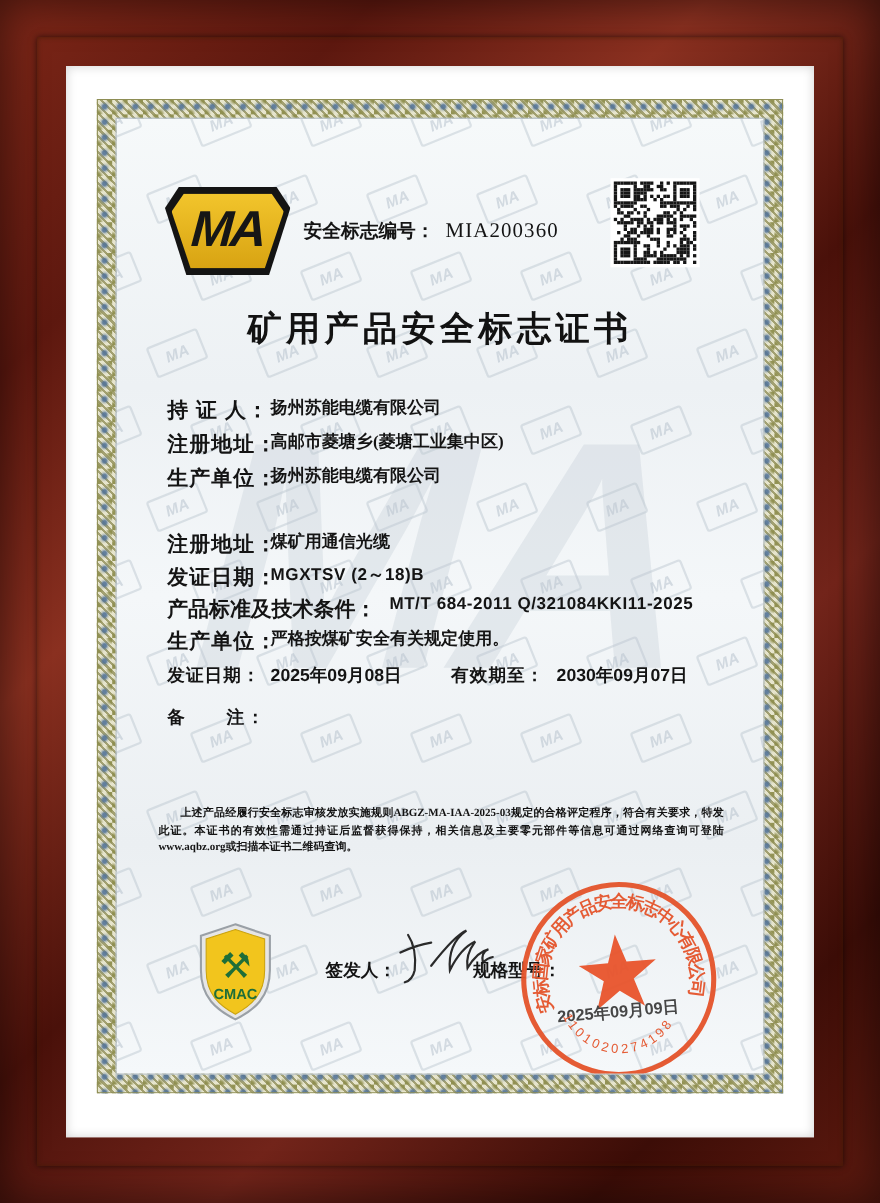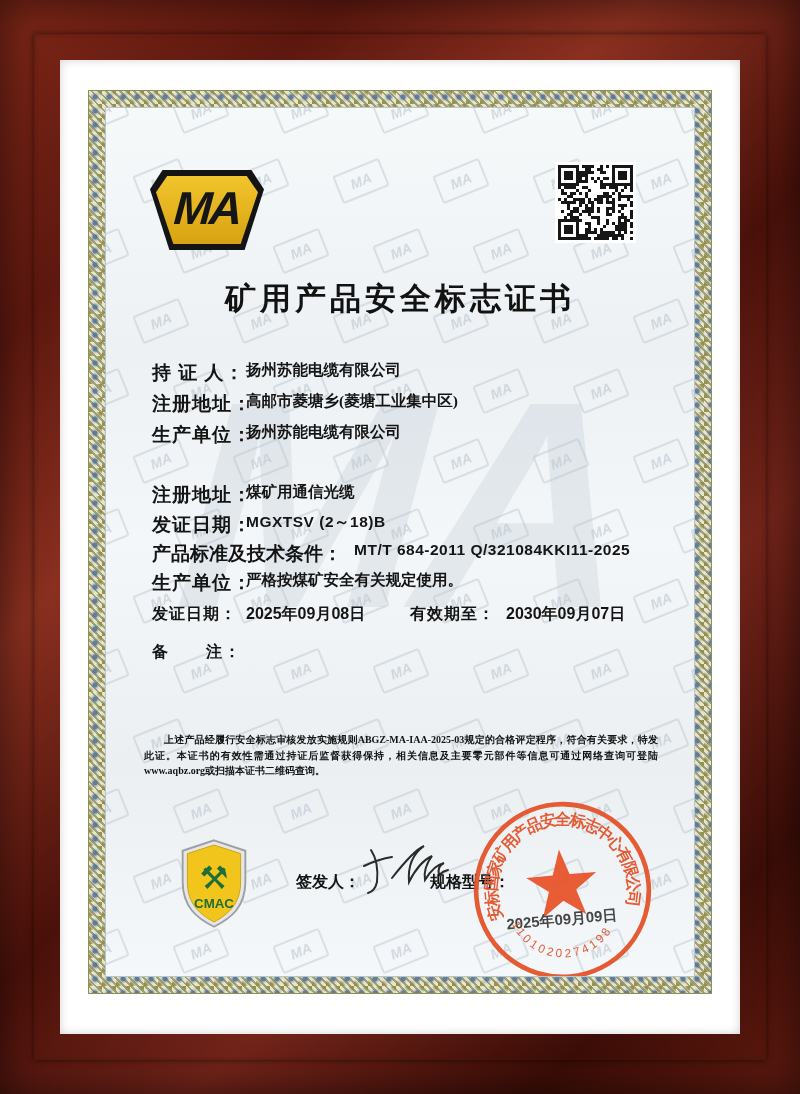--- a/index.html
+++ b/index.html
@@ -189,20 +189,23 @@
   <div class="ghost">MA</div>
 
   <div class="content">
 
     <div class="ma-badge">
       <div class="ma-badge-inner">
         <span class="ma-text">MA</span>
       </div>
     </div>
 
+    <div class="serial">
+      <span class="serial-label">安全标志编号：</span><span class="serial-value">MIA200360</span>
+    </div>
 
     <div class="qr" id="qr">
         <i style="left: 3px; top: 3px;"></i>
         <i style="left: 6px; top: 3px;"></i>
         <i style="left: 9px; top: 3px;"></i>
         <i style="left: 12px; top: 3px;"></i>
         <i style="left: 15px; top: 3px;"></i>
         <i style="left: 18px; top: 3px;"></i>
         <i style="left: 21px; top: 3px;"></i>
         <i style="left: 27px; top: 3px;"></i>

